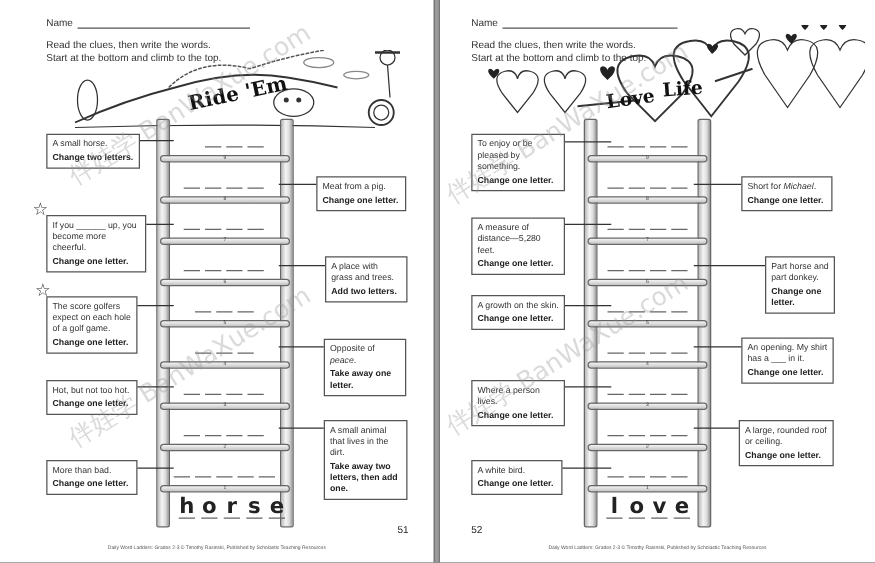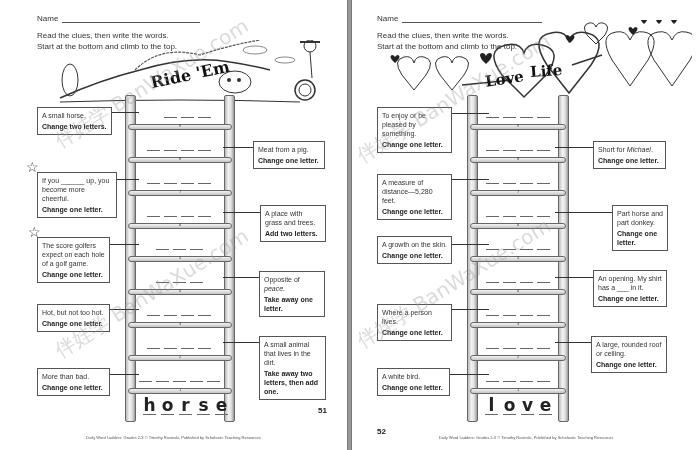--- a/index.html
+++ b/index.html
@@ -26,21 +26,21 @@
   .blank { display: inline-block; width: 13px; border-bottom: 1px solid #666; height: 1px; }
 
   .clue { position: absolute; background: #fff; border: 1px solid #555; padding: 3px 4px; font-size: 7px; line-height: 9px; color: #333; }
   .clue .hint { display: block; font-weight: bold; margin-top: 2px; color: #222; }
   .clue em { font-style: italic; }
   .connector { position: absolute; height: 1px; background: #333; }
 
   .start-word { position: absolute; display: flex; gap: 5px; font-size: 17px; font-weight: bold; font-family: "DejaVu Sans", sans-serif; color: #222; }
   .start-word span { display: inline-block; width: 13px; text-align: center; border-bottom: 1px solid #666; line-height: 17px; }
 
-  .page-num { position: absolute; top: 406px; font-size: 8px; font-weight: bold; color: #222; }
+  .page-num { position: absolute; top: 419px; font-size: 8px; font-weight: normal; color: #222; }
   .footer { position: absolute; top: 435px; font-size: 4px; color: #555; width: 100%; text-align: center; }
 
   .watermark { position: absolute; font-size: 20px; color: rgba(150,150,150,0.35); transform: rotate(-32deg); white-space: nowrap; pointer-events: none; font-family: "DejaVu Sans", sans-serif; }
 
   .star { position: absolute; font-size: 14px; color: #333; }
 </style>
 </head>
 <body>
 
 <div class="page left">
@@ -411,18 +411,18 @@
     <span class="hint">Change one letter.</span>
   </div>
   <div class="connector" style="left:203px;top:342px;width:36px;"></div>
 
   <div class="clue" style="left:25px;top:368px;width:73px;">
     <span>A white bird.</span>
     <span class="hint">Change one letter.</span>
   </div>
   <div class="connector" style="left:98px;top:374px;width:39px;"></div>
 
-  <div class="page-num" style="left:25px;margin-top:21px;">52</div>
+  <div class="page-num" style="left:25px;">52</div>
   <div class="footer">Daily Word Ladders: Grades 2-3 © Timothy Rasinski, Published by Scholastic Teaching Resources</div>
 
   <div class="watermark" style="left:-10px;top:85px;">伴娃学 BanWaXue.com</div>
   <div class="watermark" style="left:-10px;top:270px;">伴娃学 BanWaXue.com</div>
 </div>
 
 </body></html>

